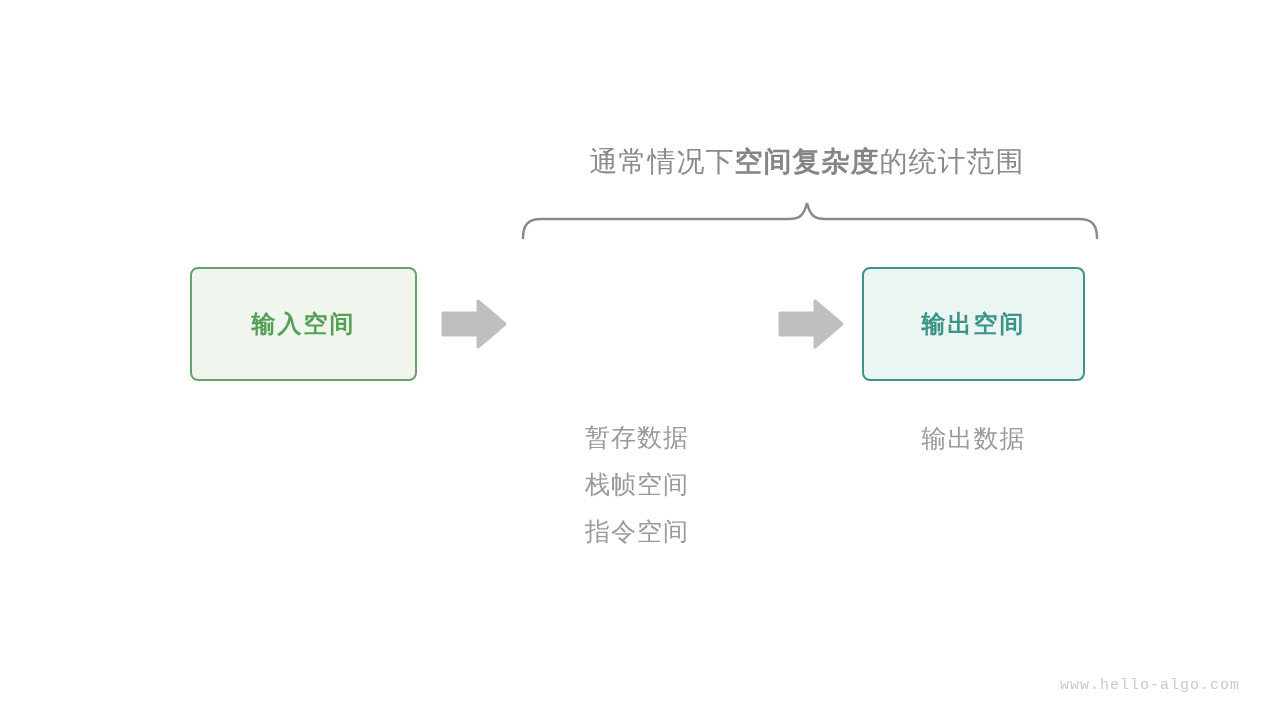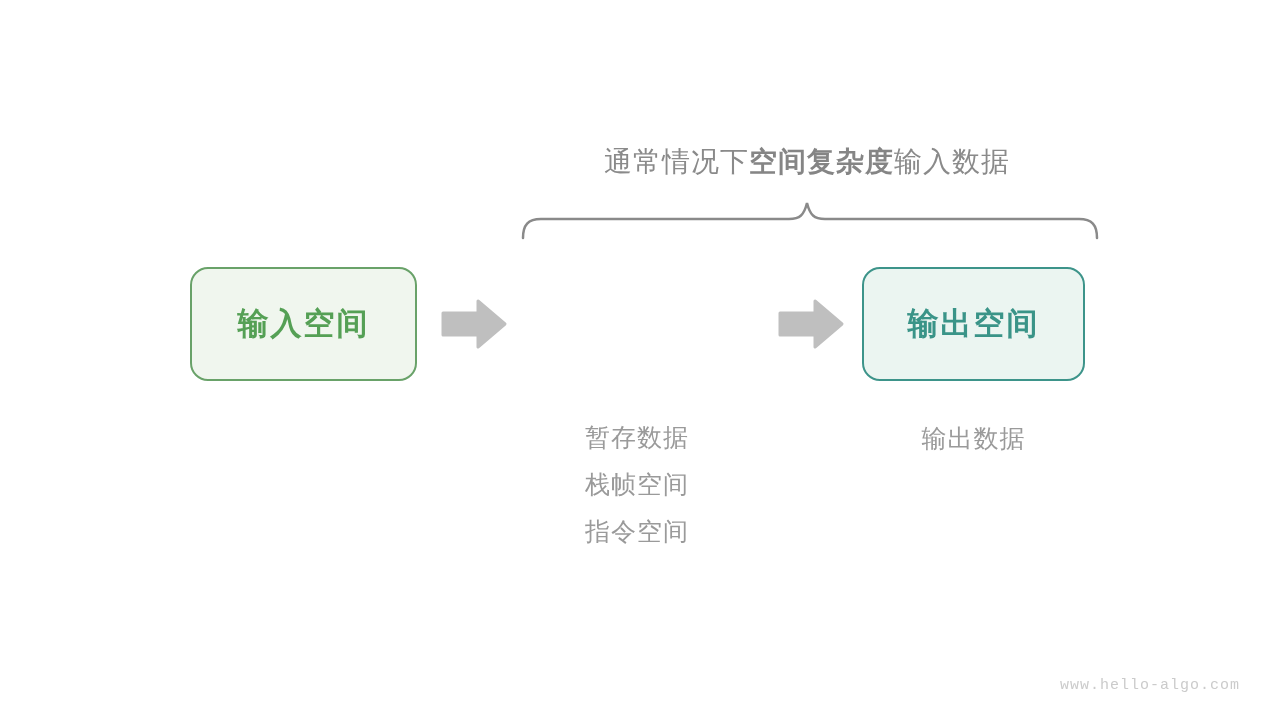--- a/index.html
+++ b/index.html
@@ -32,25 +32,25 @@
     position: absolute;
     left: 510px;
     top: 195px;
   }
 
   
   .node-box {
     position: absolute;
     top: 267px;
     height: 114px;
-    border-radius: 18px;
+    border-radius: 8px;
     display: flex;
     align-items: center;
     justify-content: center;
-    font-size: 31px;
+    font-size: 24px;
     font-weight: bold;
     letter-spacing: 2px;
     box-sizing: border-box;
   }
   #box-input {
     left: 190px; width: 227px;
     background: #f0f6ee;
     border: 2px solid #69a269;
     color: #55a055;
   }
@@ -93,21 +93,21 @@
     color: #cbcbcb;
     margin-left: 16px;
   }
 </style>
 </head>
 <body>
 
 <div id="canvas">
 
   <div class="diagram-title">
-    <span>通常情况下</span><span class="bold-seg">空间复杂度</span><span>输入数据</span>
+    <span>通常情况下</span><span class="bold-seg">空间复杂度</span><span>的统计范围</span>
   </div>
 
   <svg class="brace-svg" width="600" height="52" viewBox="0 0 600 52" aria-hidden="true">
     <path d="M 13,43
              C 13,30 18,24 31,24
              L 279,24
              C 290,24 294,20 297,8
              C 300,20 304,24 315,24
              L 569,24
              C 582,24 587,30 587,43" fill="none" stroke="#8a8a8a" stroke-width="2.5" stroke-linecap="round"></path>

